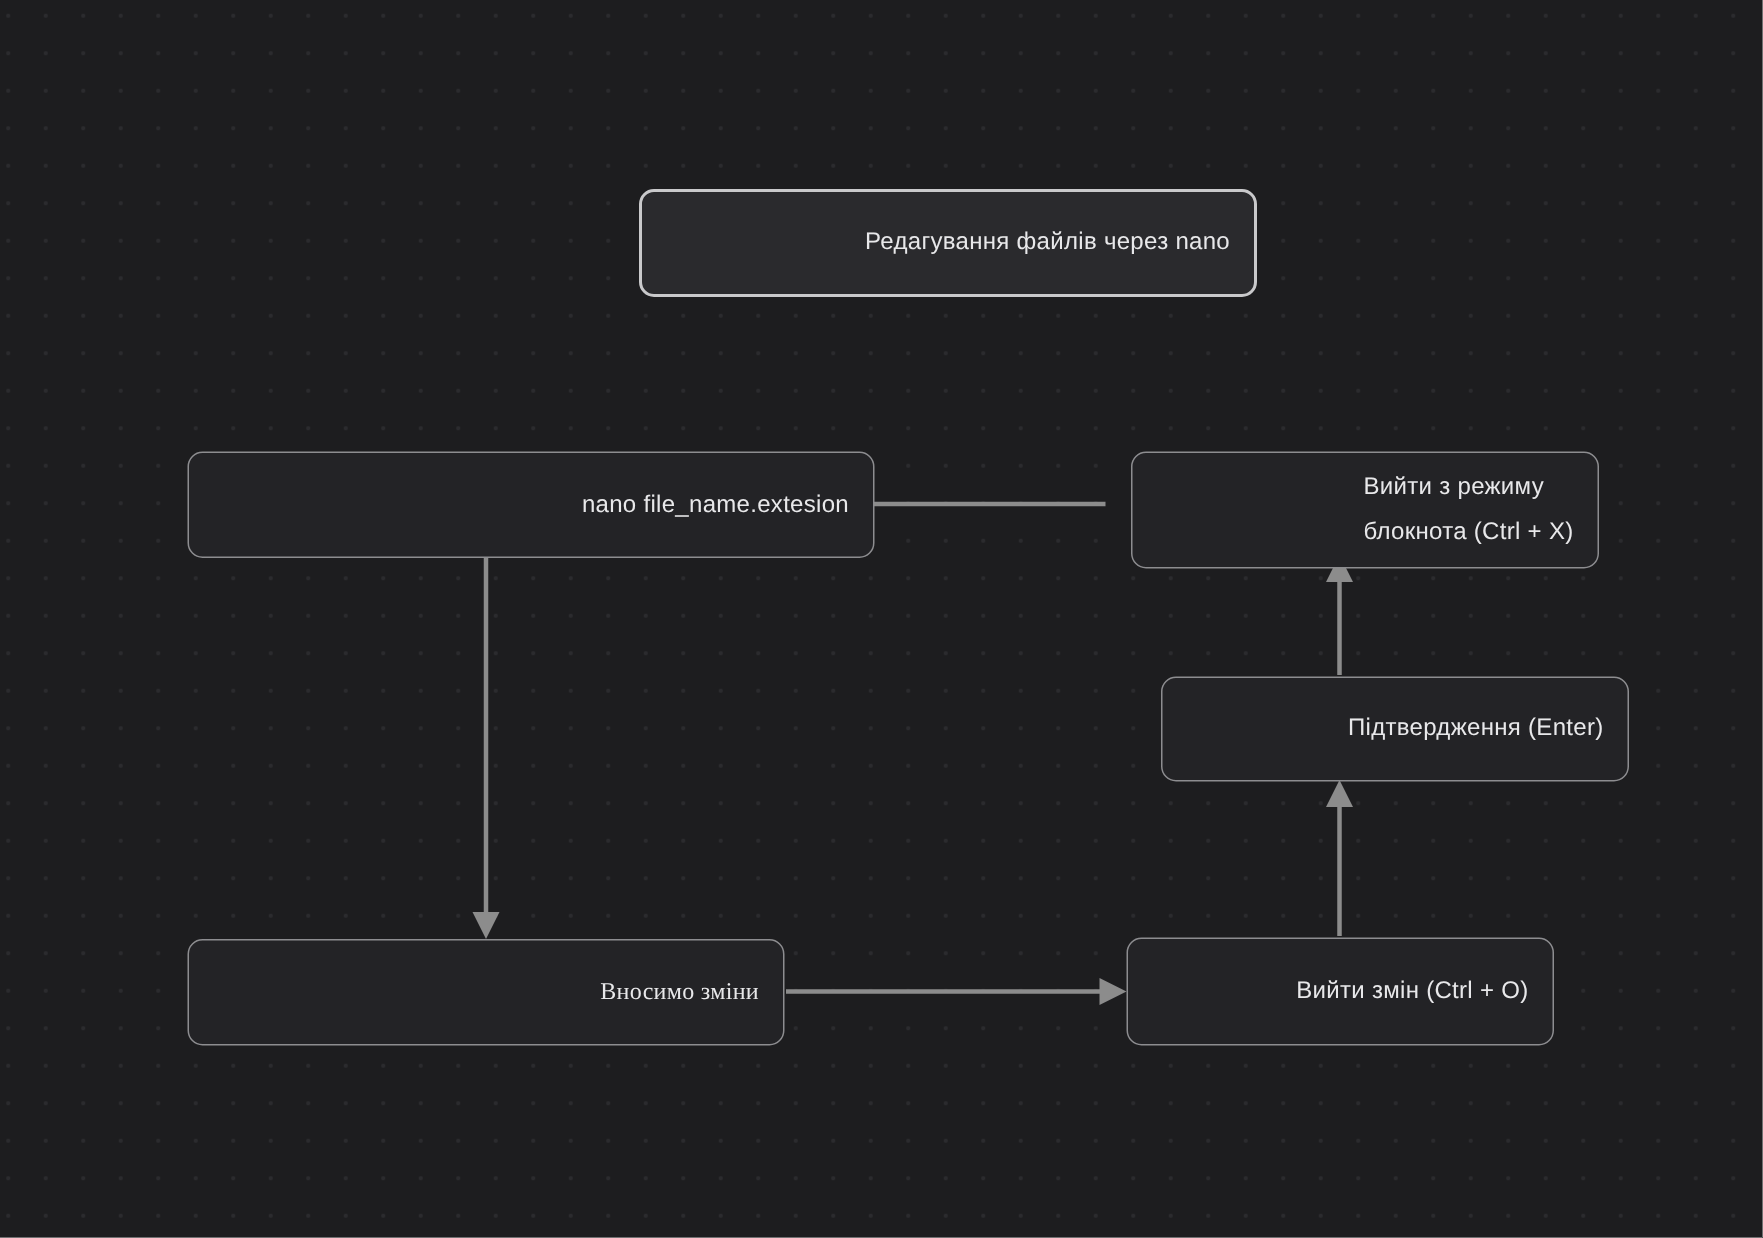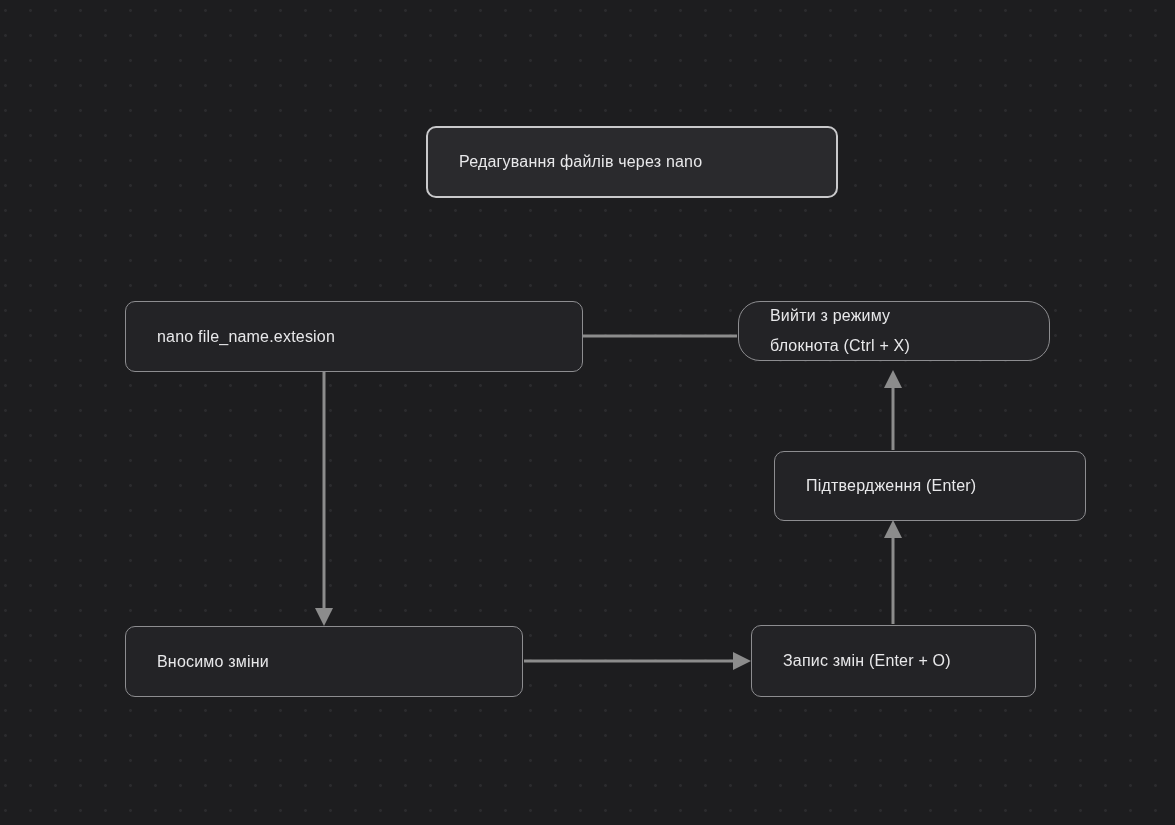--- a/index.html
+++ b/index.html
@@ -25,20 +25,21 @@
     position: absolute;
     display: flex;
     align-items: center;
     background: #232326;
     border: 1.5px solid #8d8d90;
     border-radius: 10px;
     padding-left: 31px;
     padding-right: 16px;
     color: #e8e8ea;
     font-size: 16px;
+    justify-content: flex-end;
   }
   .node-label {
     white-space: pre-line;
     line-height: 30px;
     letter-spacing: 0.2px;
   }
   .title-node {
     background: #2a2a2d;
     border: 2px solid #c9c9cb;
     border-radius: 10px;
@@ -78,30 +79,30 @@
   </svg>
 
   <div class="node title-node" style="left:426px; top:126px; width:412px; height:72px;">
     <span class="node-label">Редагування файлів через nano</span>
   </div>
 
   <div class="node" style="left:125px; top:301px; width:458px; height:71px;">
     <span class="node-label">nano file_name.extesion</span>
   </div>
 
-  <div class="node" style="left:738px; top:301px; width:312px; height:60px;border-radius:22px;">
+  <div class="node" style="left:754px; top:301px; width:312px; height:78px;">
     <span class="node-label">Вийти з режиму
 блокнота (Ctrl + X)</span>
   </div>
 
   <div class="node" style="left:738px; top:451px; width:312px; height:70px;margin-left:36px;">
     <span class="node-label">Підтвердження (Enter)</span>
   </div>
 
-  <div class="node" style="left:125px; top:626px; width:398px; height:71px;">
+  <div class="node" style="left:125px; top:626px; width:398px; height:71px;font-family:Liberation Serif, serif;">
     <span class="node-label">Вносимо зміни</span>
   </div>
 
   <div class="node" style="left:751px; top:625px; width:285px; height:72px;">
-    <span class="node-label">Запис змін (Enter + O)</span>
+    <span class="node-label">Вийти змін (Ctrl + O)</span>
   </div>
 
 </div>
 
 </body></html>

